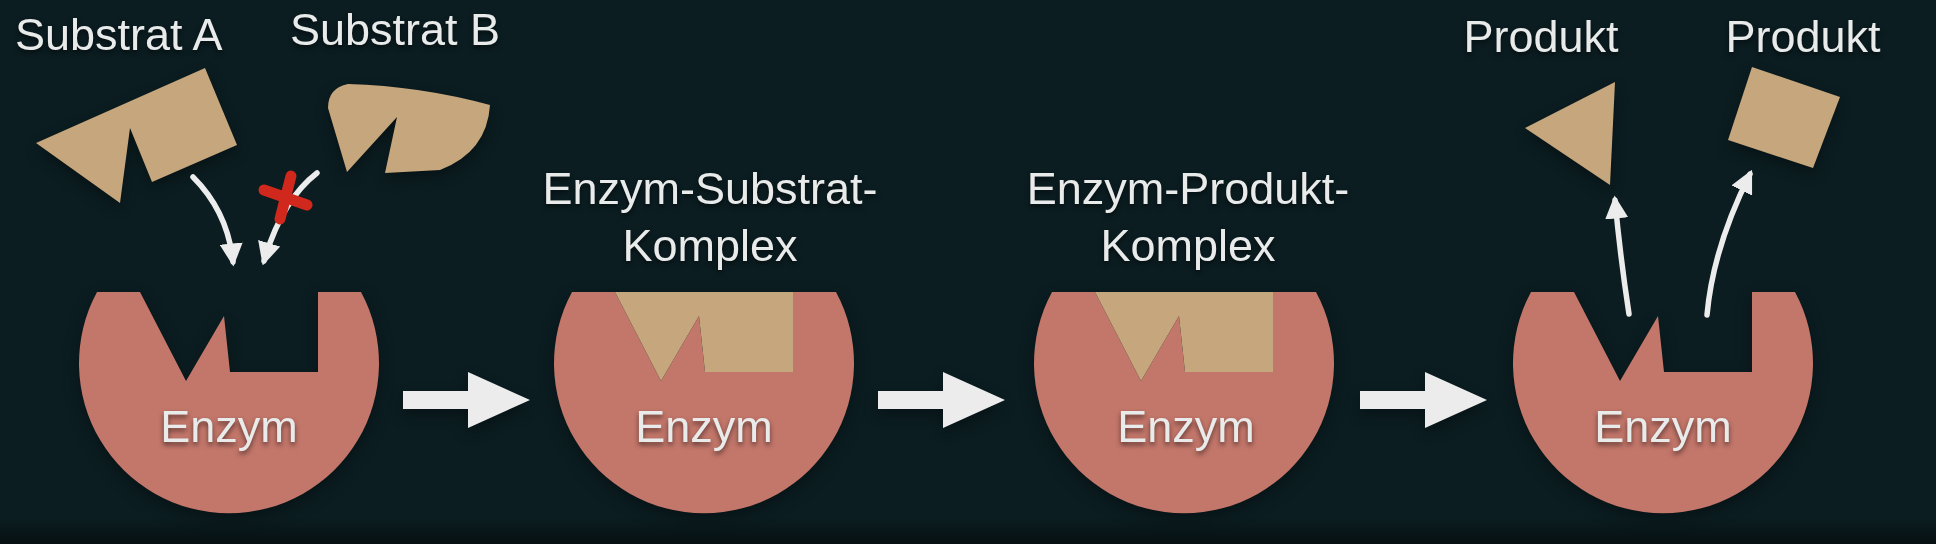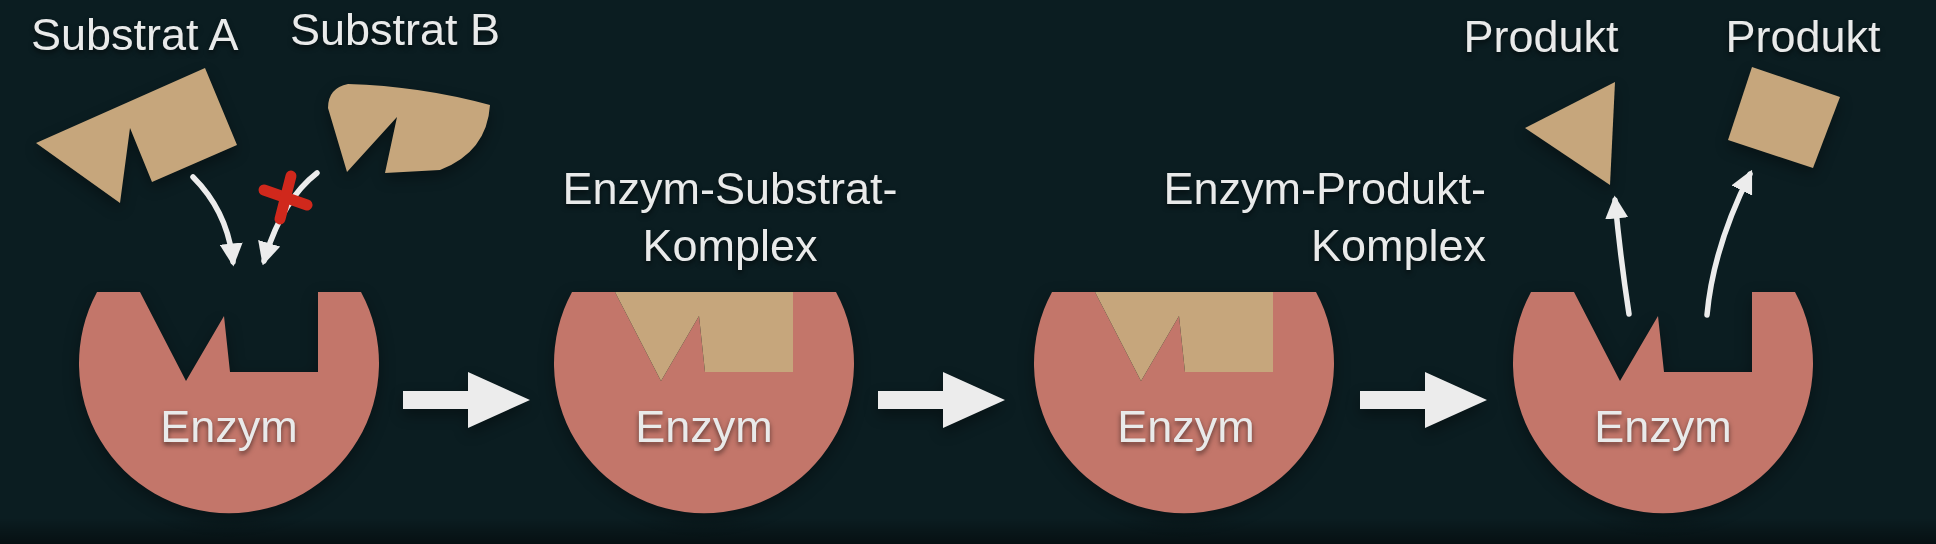--- a/index.html
+++ b/index.html
@@ -30,29 +30,29 @@
   .warrow{fill:var(--color-arrow,#ececec);}
   .thin{stroke:var(--color-arrow,#ececec);stroke-width:5.5;fill:none;stroke-linecap:round;}
   .xline{stroke:var(--color-reject_x,#d0281c);stroke-width:11;stroke-linecap:round;}
   .shape-shadow{filter:drop-shadow(0 6px 7px rgba(0,0,0,.35));}
 </style>
 </head>
 <body>
 
 <div class="stage">
 
-  <div class="label" style="left:15px;top:6px;width:200px;margin-left:16px;">Substrat A</div>
+  <div class="label" style="left:15px;top:6px;width:200px;">Substrat A</div>
   <div class="label" style="left:290px;top:1px;width:200px;">Substrat B</div>
 
-  <div class="label two-line" style="left:480px;top:160px;width:500px;">
+  <div class="label two-line" style="left:460px;top:160px;width:500px;">
     <span>Enzym-Substrat-</span><br>
     <span>Komplex</span>
   </div>
 
-  <div class="label two-line" style="left:986px;top:160px;width:500px;text-align:right;">
+  <div class="label two-line" style="left:938px;top:160px;width:500px;">
     <span>Enzym-Produkt-</span><br>
     <span>Komplex</span>
   </div>
 
   <div class="label" style="left:1441px;top:8px;width:200px;">Produkt</div>
   <div class="label" style="left:1703px;top:8px;width:200px;">Produkt</div>
 
   <svg class="enzyme-svg" style="left:78px;top:292px;" viewBox="0 0 302 222" aria-hidden="true">
     <path class="pink" d="M 19 0 L 62 0 L 108 89 L 146 24 L 152 80 L 240 80 L 240 0 L 283 0 A 150 150 0 1 1 19 0 Z"></path>
   </svg>

